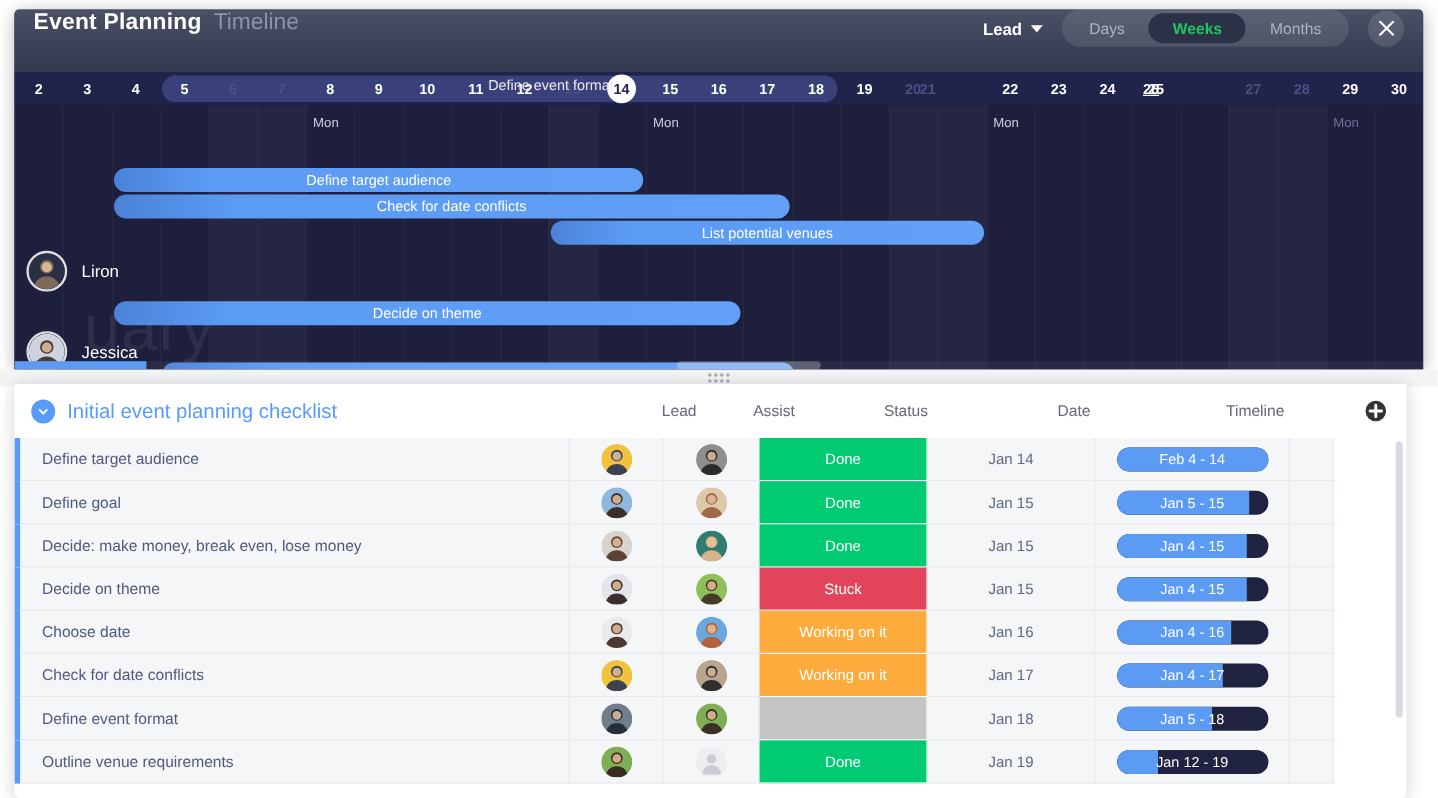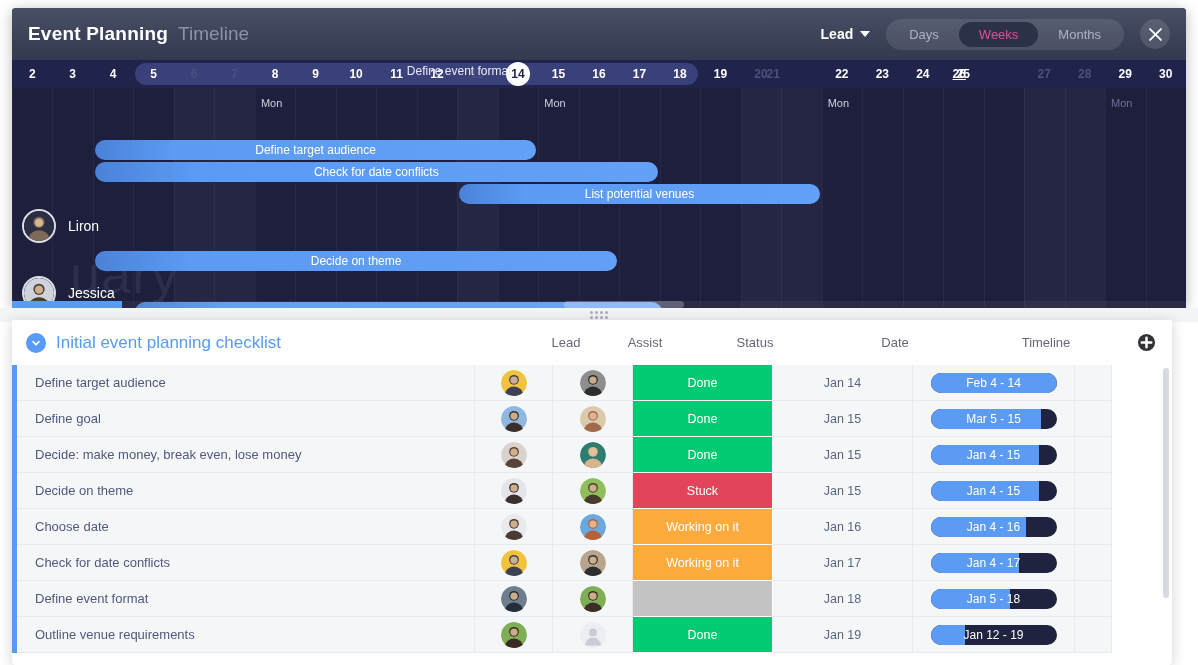--- a/index.html
+++ b/index.html
@@ -17,37 +17,37 @@
     position: absolute; left: 12px; top: 8px;
     width: 1174px; height: 300px;
     background: #1d1f3d;
     border-radius: 4px 4px 0 0;
     overflow: hidden;
     box-shadow: 0 2px 14px rgba(0,0,0,.28);
   }
   .gantt-header {
     position: relative; height: 52px;
     background: linear-gradient(180deg,#4a5166 0%,#3c4257 55%,#333a50 100%);
-    display: flex; align-items: center; padding: 0 16px;
+    display: flex; align-items: flex-start; padding: 0 16px;
   }
   .title-wrap { display: flex; align-items: baseline; gap: 10px; }
   .title-main { color: #fff; font-size: 19px; font-weight: bold; letter-spacing: .2px; }
   .title-sub  { color: #8d93a6; font-size: 19px; }
   .header-right { margin-left: auto; display: flex; align-items: center; gap: 16px; }
 
   .lead-dd { display: flex; align-items: center; gap: 7px; cursor: pointer; }
   .lead-dd .lbl { color: #fff; font-size: 14px; font-weight: bold; }
   .caret { width: 0; height: 0; border-left: 5px solid transparent;
            border-right: 5px solid transparent; border-top: 6px solid #fff; }
 
   .seg { display: flex; background: rgba(255,255,255,.10); border-radius: 16px;
          padding: 3px; }
   .seg .opt { padding: 5px 20px; font-size: 13px; color: #aeb3c4; border-radius: 13px;
               cursor: pointer; white-space: nowrap; }
-  .seg .opt.active { background: #2b3147; color: #ec4899; font-weight: normal; }
+  .seg .opt.active { background: #2b3147; color: #22c55e; font-weight: bold; }
 
   .close-btn { width: 30px; height: 30px; border-radius: 50%;
                background: rgba(255,255,255,.12); display: flex;
                align-items: center; justify-content: center; cursor: pointer; }
   .close-btn svg { width: 13px; height: 13px; }
 
   
   .ruler { position: relative; height: 28px; background: #20234a; }
   .ruler-band { position: absolute; top: 3px; height: 22px;
                 background: #39407a; border-radius: 11px; }
@@ -378,21 +378,21 @@
                 <path d="M5.5 40 a14.5 14.5 0 0 1 29 0 z" fill="#a06a4a"></path>
                 <circle cx="20" cy="15.5" r="5.6" fill="#e8c39e" opacity=".85"></circle>
               </svg>
             </span>
           </div>
           <div class="cell c-status" style="background: rgb(0, 202, 114);">Done</div>
           <div class="cell c-date">Jan 15</div>
           <div class="cell c-time">
             <div class="pill">
               <div class="fill" style="width: 88%;"></div>
-              <div class="txt">Mar 5 - 15</div>
+              <div class="txt">Jan 5 - 15</div>
             </div>
           </div>
           <div class="cell c-tail"></div>
           <div class="cell c-blank"></div>
         </div>
         <div class="row">
           <div class="row-accent"></div>
           <div class="cell-name">Decide: make money, break even, lose money</div>
           <div class="cell c-lead">
             <span class="t-avatar">

